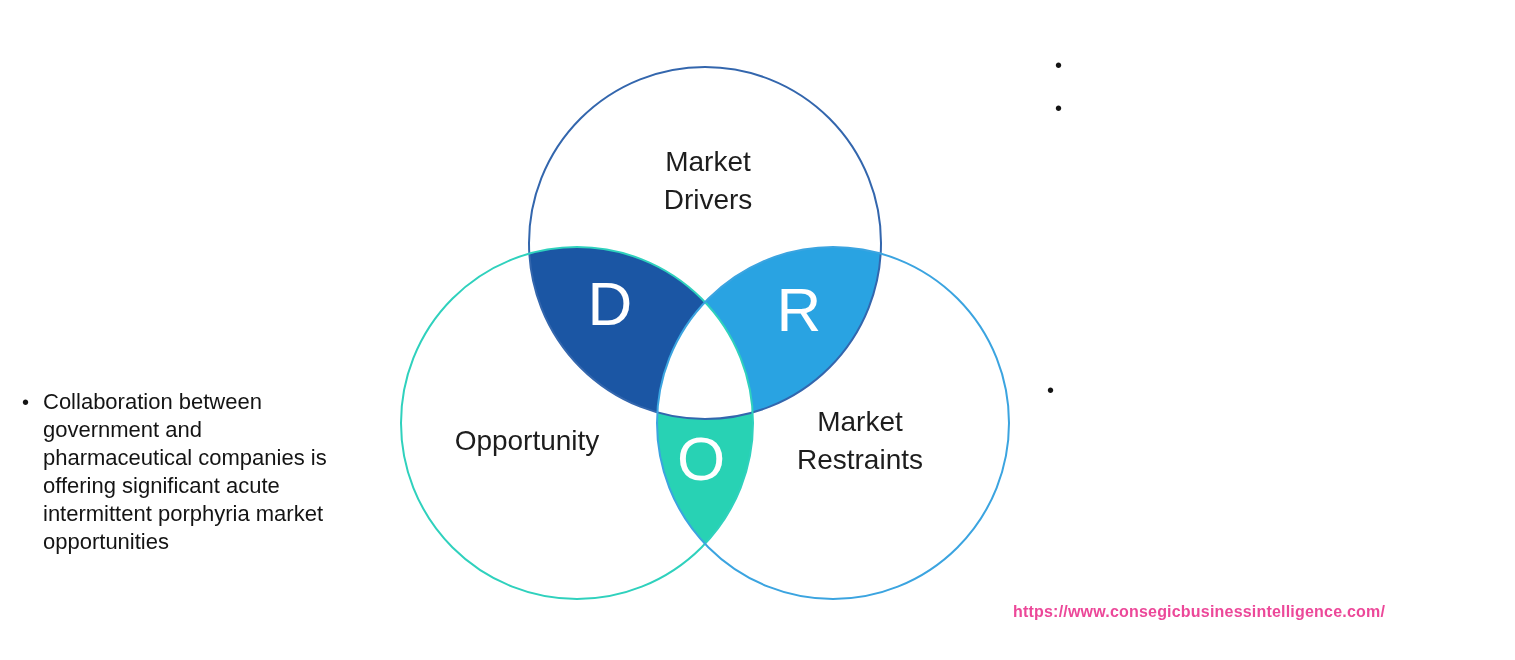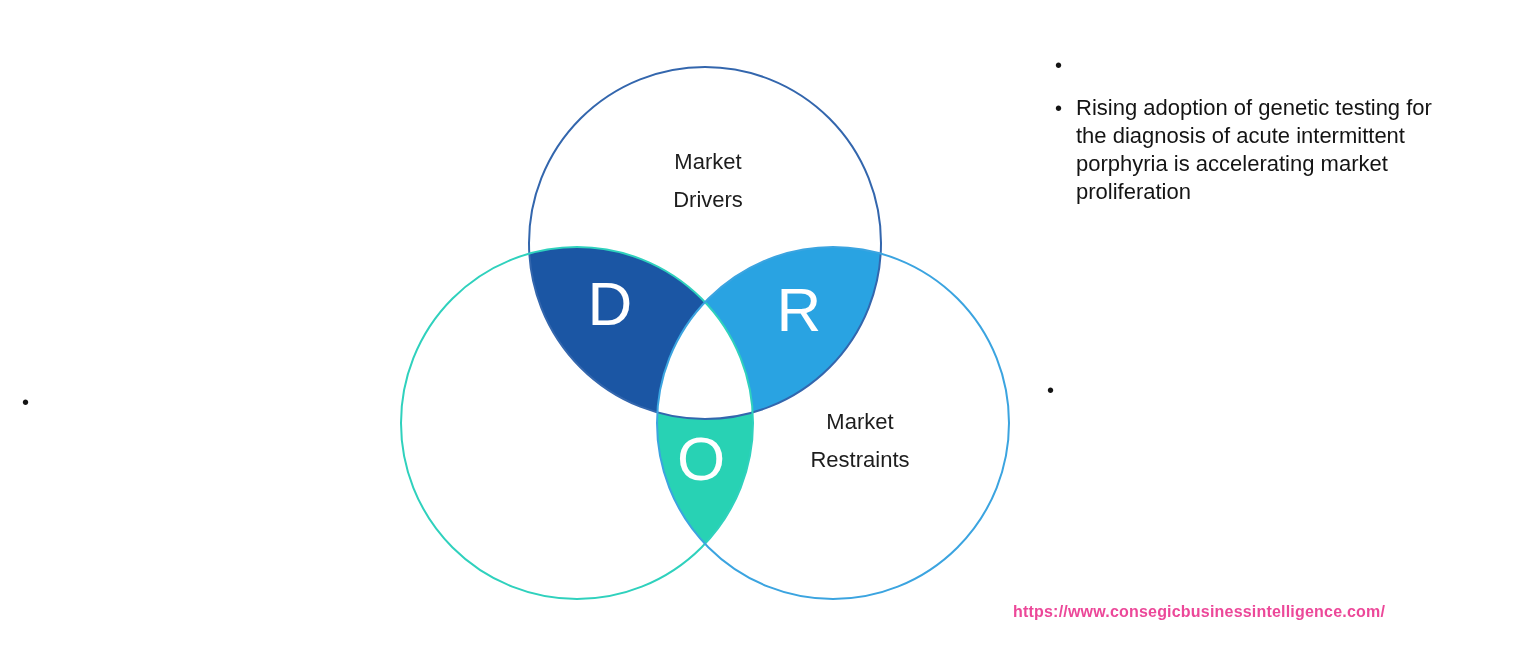--- a/index.html
+++ b/index.html
@@ -11,21 +11,21 @@
     font-family: "Liberation Sans", sans-serif;
     overflow: hidden;
     color: #161616;
   }
   svg.venn { position: absolute; left: 0; top: 0; }
 
   
   .circle-label {
     position: absolute;
     transform: translate(-50%, -50%);
-    font-size: 22px;
+    font-size: 28px;
     line-height: 38px;
     color: #1d1d1d;
     text-align: center;
     white-space: pre-line;
     letter-spacing: 0px;
   }
 
   
   .lens-letter {
     position: absolute;
@@ -66,43 +66,46 @@
 
     <path fill="#ffffff" d="M 705 302.2 A 176 176 0 0 1 752.7 412.4 A 176 176 0 0 1 657.3 412.4 A 176 176 0 0 1 705 302.2 Z"></path>
 
     <circle cx="705" cy="243" r="176" fill="none" stroke-width="2" stroke="#3366ad"></circle>
     <circle cx="577" cy="423" r="176" fill="none" stroke-width="2" stroke="#2fd1bd"></circle>
     <circle cx="833" cy="423" r="176" fill="none" stroke-width="2" stroke="#3ba4e0"></circle>
   </svg>
 
   <div class="circle-label" style="left:708px; top:181px;">Market
 Drivers</div>
+  <div class="circle-label" style="left:527px; top:441px;">Opportunity</div>
   <div class="circle-label" style="left:860px; top:441px;">Market
 Restraints</div>
 
   <div class="lens-letter" style="left:610px; top:304px;">D</div>
   <div class="lens-letter" style="left:799px; top:310px;">R</div>
   <div class="lens-letter" style="left:701px; top:459px;">O</div>
 
   <div class="notes" style="left:22px; top:388px; width:360px;">
     <div class="bullet">
       <span class="marker">•</span>
+      <span class="text">Collaboration between
+government and
+pharmaceutical companies is
+offering significant acute
+intermittent porphyria market
+opportunities</span>
     </div>
   </div>
 
   <div class="notes" style="left:1055px; top:51px; width:430px;">
     <div class="bullet">
       <span class="marker">•</span>
     </div>
     <div class="bullet">
       <span class="marker">•</span>
-      <span class="text">Rising adoption of genetic testing for
-the diagnosis of acute intermittent
-porphyria is accelerating market
-proliferation</span>
     </div>
   </div>
 
   <div class="notes" style="left:1047px; top:376px; width:430px;">
     <div class="bullet">
       <span class="marker" style="width:28px;">•</span>
     </div>
   </div>
 
   <div class="source-url">https://www.consegicbusinessintelligence.com/</div>

